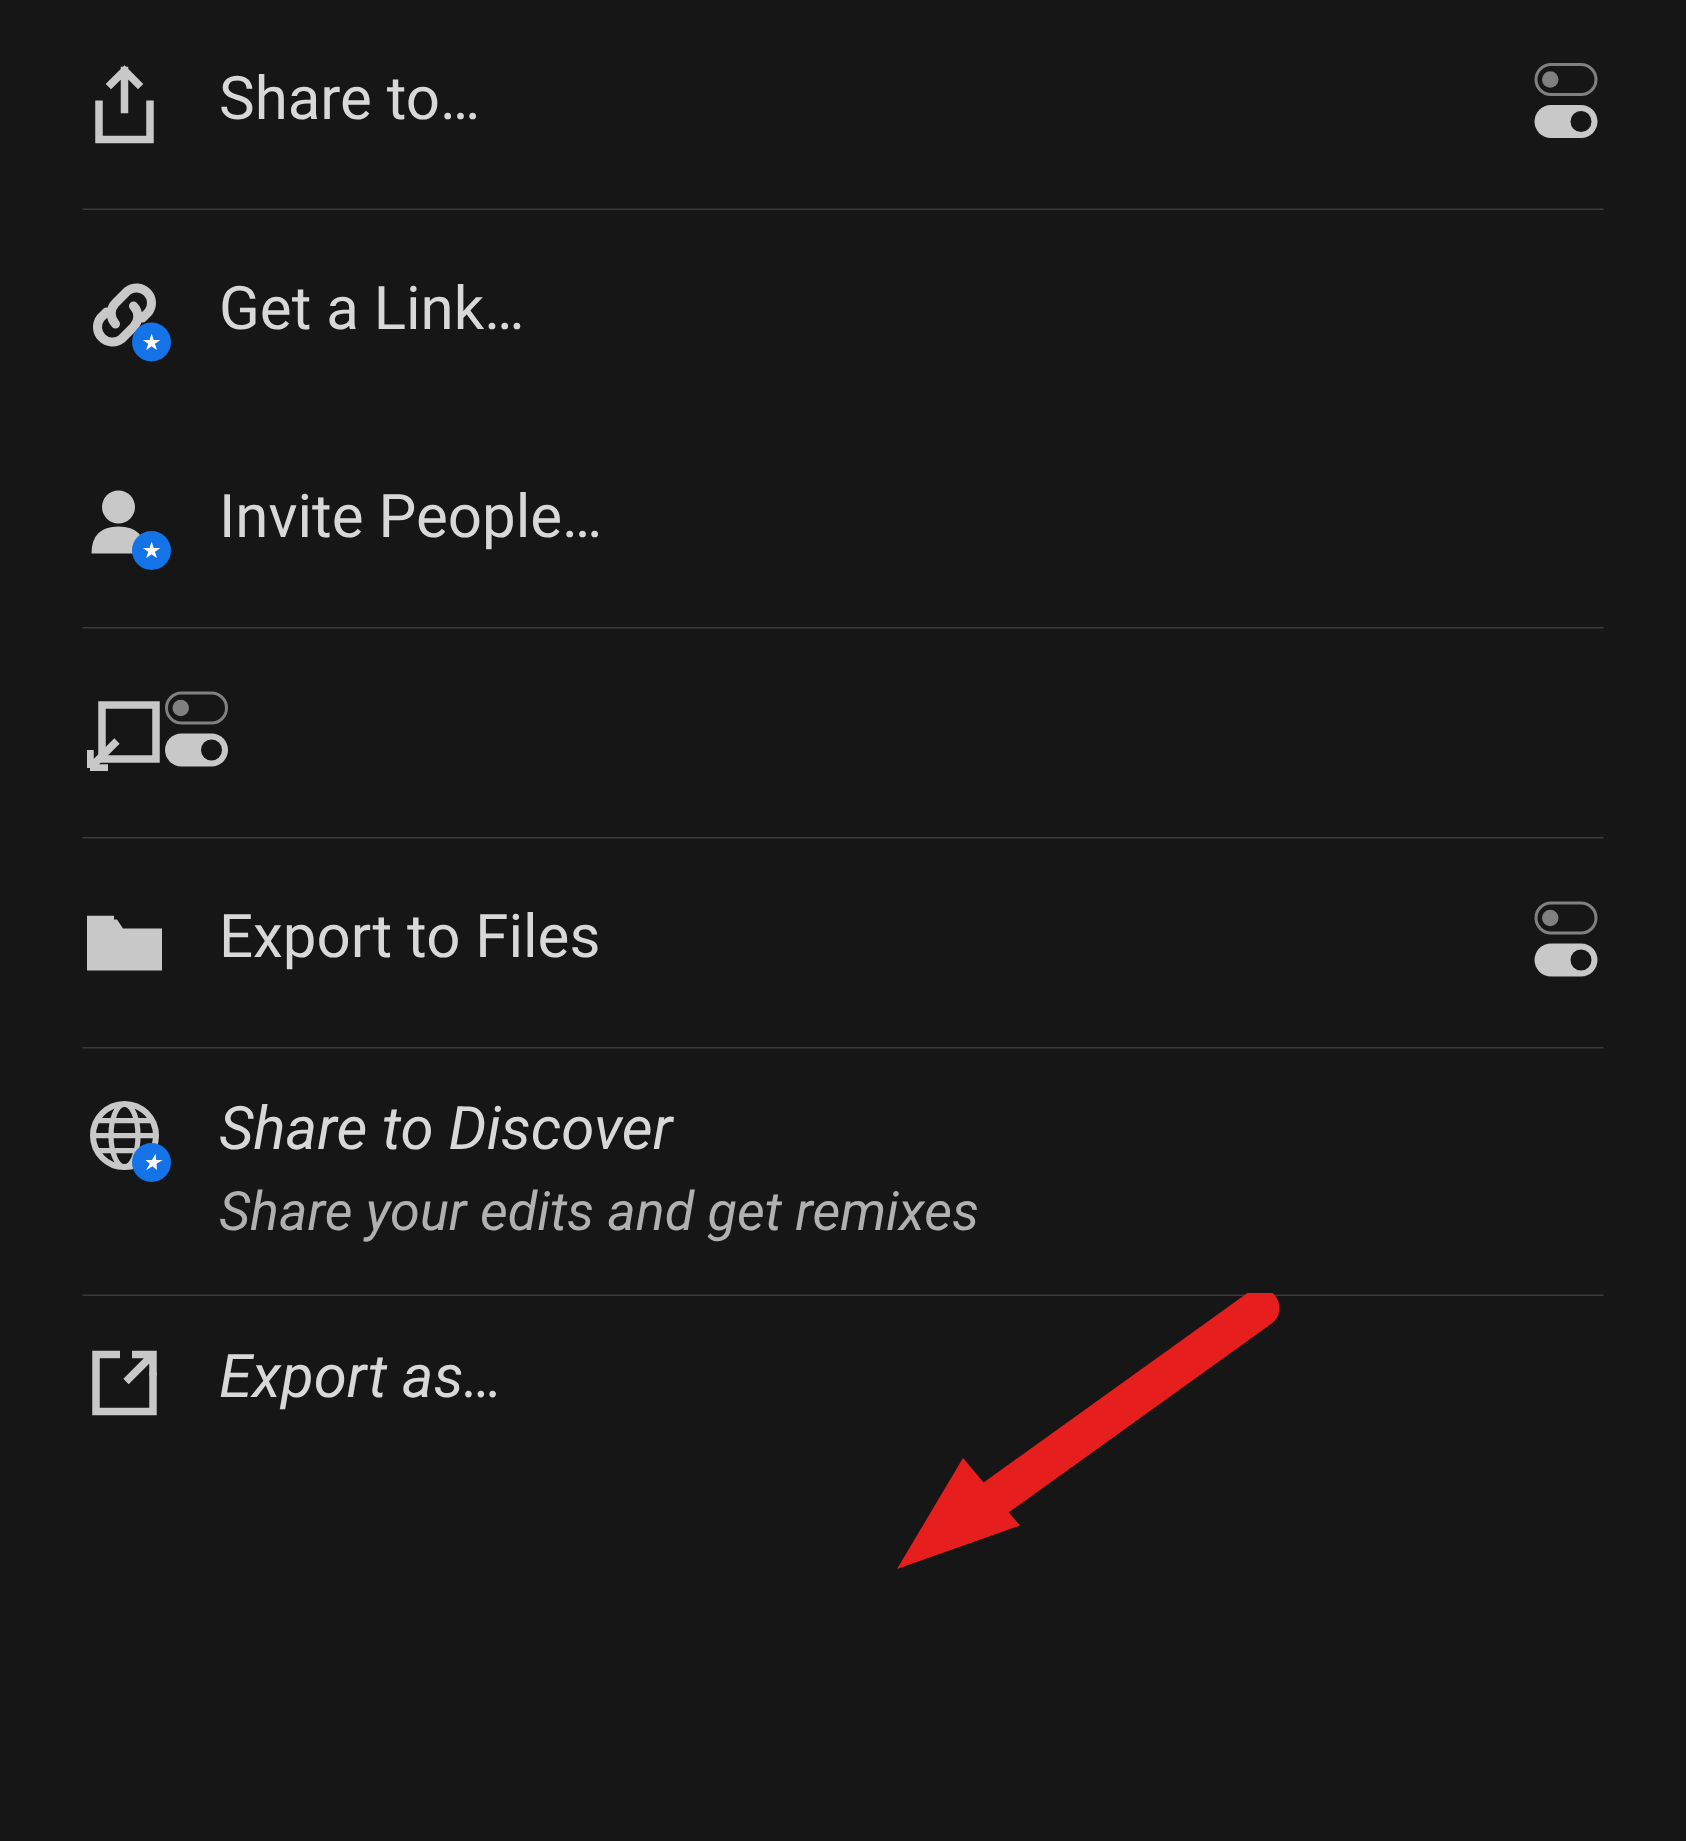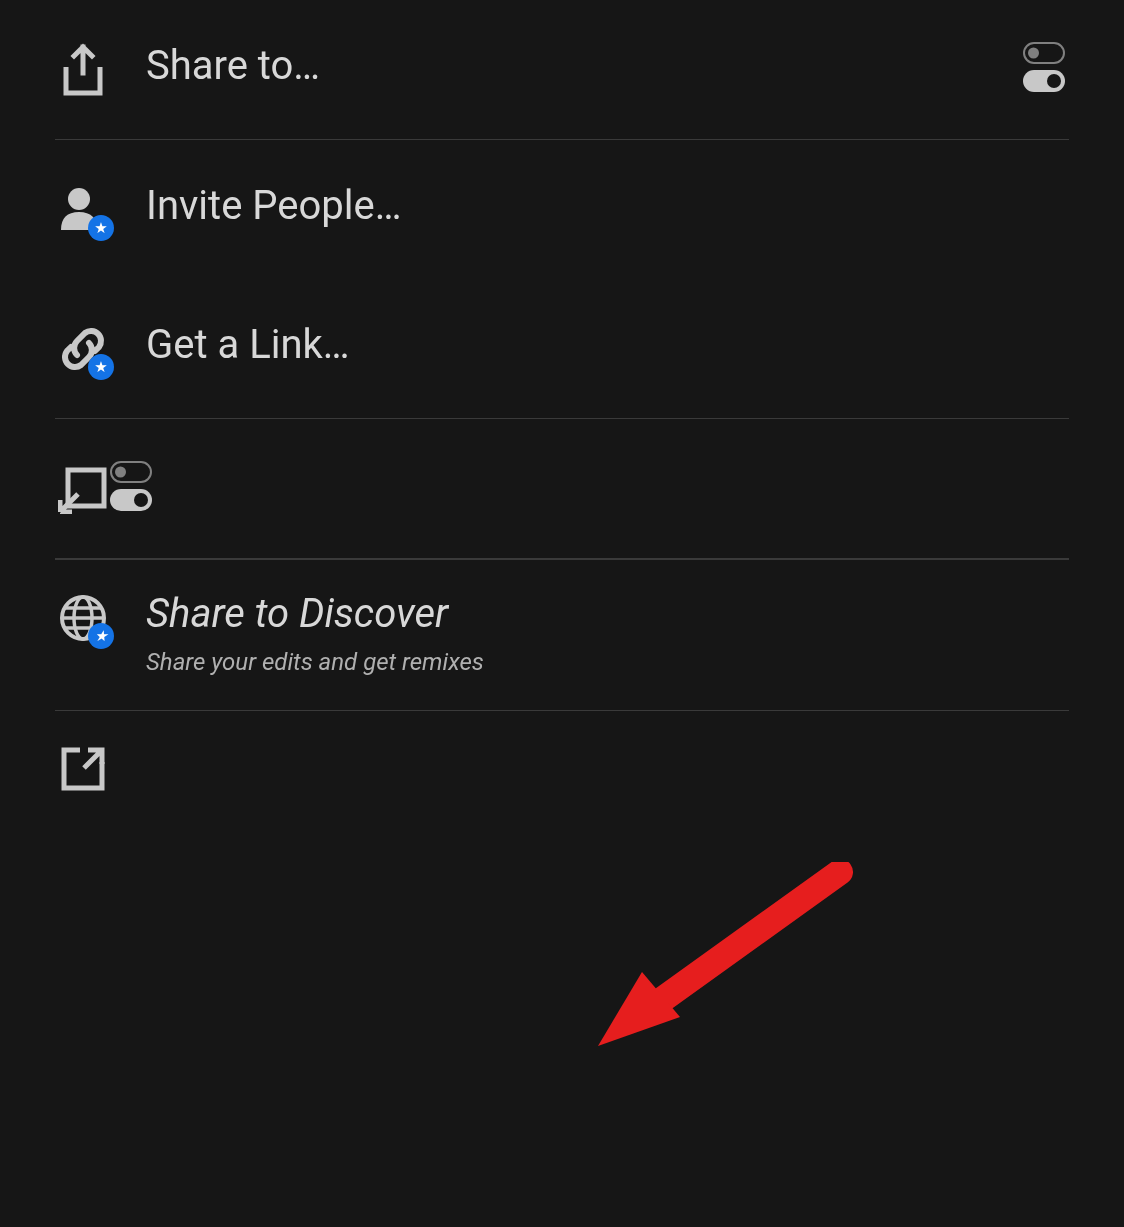--- a/index.html
+++ b/index.html
@@ -46,21 +46,21 @@
       flex: 1;
     }
     .item-label {
       color: #d8d8d8;
       font-size: 40px;
       font-weight: 400;
       line-height: 1.2;
     }
     .item-sublabel {
       color: #b0b0b0;
-      font-size: 24px;
+      font-size: 36px;
       font-weight: 400;
       margin-top: 10px;
     }
     .toggle-pair {
       display: flex;
       flex-direction: column;
       gap: 6px;
       margin-right: 4px;
     }
     .toggle {
@@ -143,58 +143,73 @@
     <div class="toggle-pair">
       <div class="toggle off"></div>
       <div class="toggle on"></div>
     </div>
   </div>
   <div class="divider"></div>
 
   <div class="menu-item">
     <div class="icon-wrapper">
       <svg width="52" height="52" viewBox="0 0 52 52">
+        <path d="M 20 32 a 10 10 0 0 1 0 -14 l 8 -8 a 10 10 0 0 1 14 14 l -4 4 M 32 20 a 10 10 0 0 1 0 14 l -8 8 a 10 10 0 0 1 -14 -14 l 4 -4" stroke="#c8c8c8" stroke-width="6" fill="none" stroke-linecap="round"></path>
+      </svg>
+      <div class="star-badge"></div>
+    </div>
+    <div class="text-wrapper">
+      <div class="item-label">Get a Link…</div>
+    </div>
+  </div>
+
+  <div class="menu-item">
+    <div class="icon-wrapper">
+      <svg width="52" height="52" viewBox="0 0 52 52">
         <circle cx="22" cy="15" r="11" fill="#c8c8c8"></circle>
         <path d="M 4 46 Q 4 28 22 28 Q 40 28 40 46 Z" fill="#c8c8c8"></path>
       </svg>
       <div class="star-badge"></div>
     </div>
     <div class="text-wrapper">
       <div class="item-label">Invite People…</div>
-    </div>
-  </div>
-
-  <div class="menu-item">
-    <div class="icon-wrapper">
-      <svg width="52" height="52" viewBox="0 0 52 52">
-        <path d="M 20 32 a 10 10 0 0 1 0 -14 l 8 -8 a 10 10 0 0 1 14 14 l -4 4 M 32 20 a 10 10 0 0 1 0 14 l -8 8 a 10 10 0 0 1 -14 -14 l 4 -4" stroke="#c8c8c8" stroke-width="6" fill="none" stroke-linecap="round"></path>
-      </svg>
-      <div class="star-badge"></div>
-    </div>
-    <div class="text-wrapper">
-      <div class="item-label">Get a Link…</div>
     </div>
   </div>
   <div class="divider"></div>
 
   <div class="menu-item">
     <div class="icon-wrapper">
       <svg width="50" height="50" viewBox="0 0 50 50">
         <rect x="10" y="6" width="36" height="36" stroke="#c8c8c8" stroke-width="5" fill="none"></rect>
         <path d="M 2 48 L 20 30 M 2 48 L 2 36 M 2 48 L 14 48" stroke="#c8c8c8" stroke-width="5" fill="none"></path>
       </svg>
     </div>
     <div class="toggle-pair">
       <div class="toggle off"></div>
       <div class="toggle on"></div>
     </div>
   </div>
   <div class="divider"></div>
 
 
+  <div class="menu-item">
+    <div class="icon-wrapper">
+      <svg width="54" height="44" viewBox="0 0 54 44">
+        <path d="M 2 6 L 22 6 L 26 12 L 52 12 L 52 40 L 2 40 Z" fill="#c8c8c8"></path>
+        <rect x="2" y="3.5" width="18" height="4" fill="#c8c8c8"></rect>
+      </svg>
+    </div>
+    <div class="text-wrapper">
+      <div class="item-label">Export to Files</div>
+    </div>
+    <div class="toggle-pair">
+      <div class="toggle off"></div>
+      <div class="toggle on"></div>
+    </div>
+  </div>
   <div class="divider"></div>
 
   <div class="menu-item with-sub">
     <div class="icon-wrapper">
       <svg width="50" height="50" viewBox="0 0 50 50">
         <circle cx="25" cy="25" r="21" stroke="#c8c8c8" stroke-width="4" fill="none"></circle>
         <ellipse cx="25" cy="25" rx="9" ry="21" stroke="#c8c8c8" stroke-width="3.5" fill="none"></ellipse>
         <line x1="4" y1="25" x2="46" y2="25" stroke="#c8c8c8" stroke-width="3.5"></line>
         <line x1="7" y1="15" x2="43" y2="15" stroke="#c8c8c8" stroke-width="3.5"></line>
         <line x1="7" y1="35" x2="43" y2="35" stroke="#c8c8c8" stroke-width="3.5"></line>
@@ -209,20 +224,21 @@
   <div class="divider"></div>
 
   <div class="menu-item with-sub">
     <div class="icon-wrapper">
       <svg width="50" height="50" viewBox="0 0 50 50">
         <path d="M 6 18 L 6 44 L 44 44 L 44 18 M 6 18 L 6 6 L 22 6" stroke="#c8c8c8" stroke-width="5" fill="none"></path>
         <path d="M 30 6 L 44 6 L 44 20 M 44 6 L 26 24" stroke="#c8c8c8" stroke-width="5" fill="none"></path>
       </svg>
     </div>
     <div class="text-wrapper">
+      <div class="item-label">Export as…</div>
     </div>
   </div>
 
 </div>
 
 <svg class="arrow-annotation" width="280" height="220" viewBox="0 0 280 220">
   <path d="M 260 10 L 65 150" stroke="#e61e1e" stroke-width="26" stroke-linecap="round"></path>
   <path d="M 18 184 L 100 155 L 62 110 Z" fill="#e61e1e"></path>
 </svg>
 

